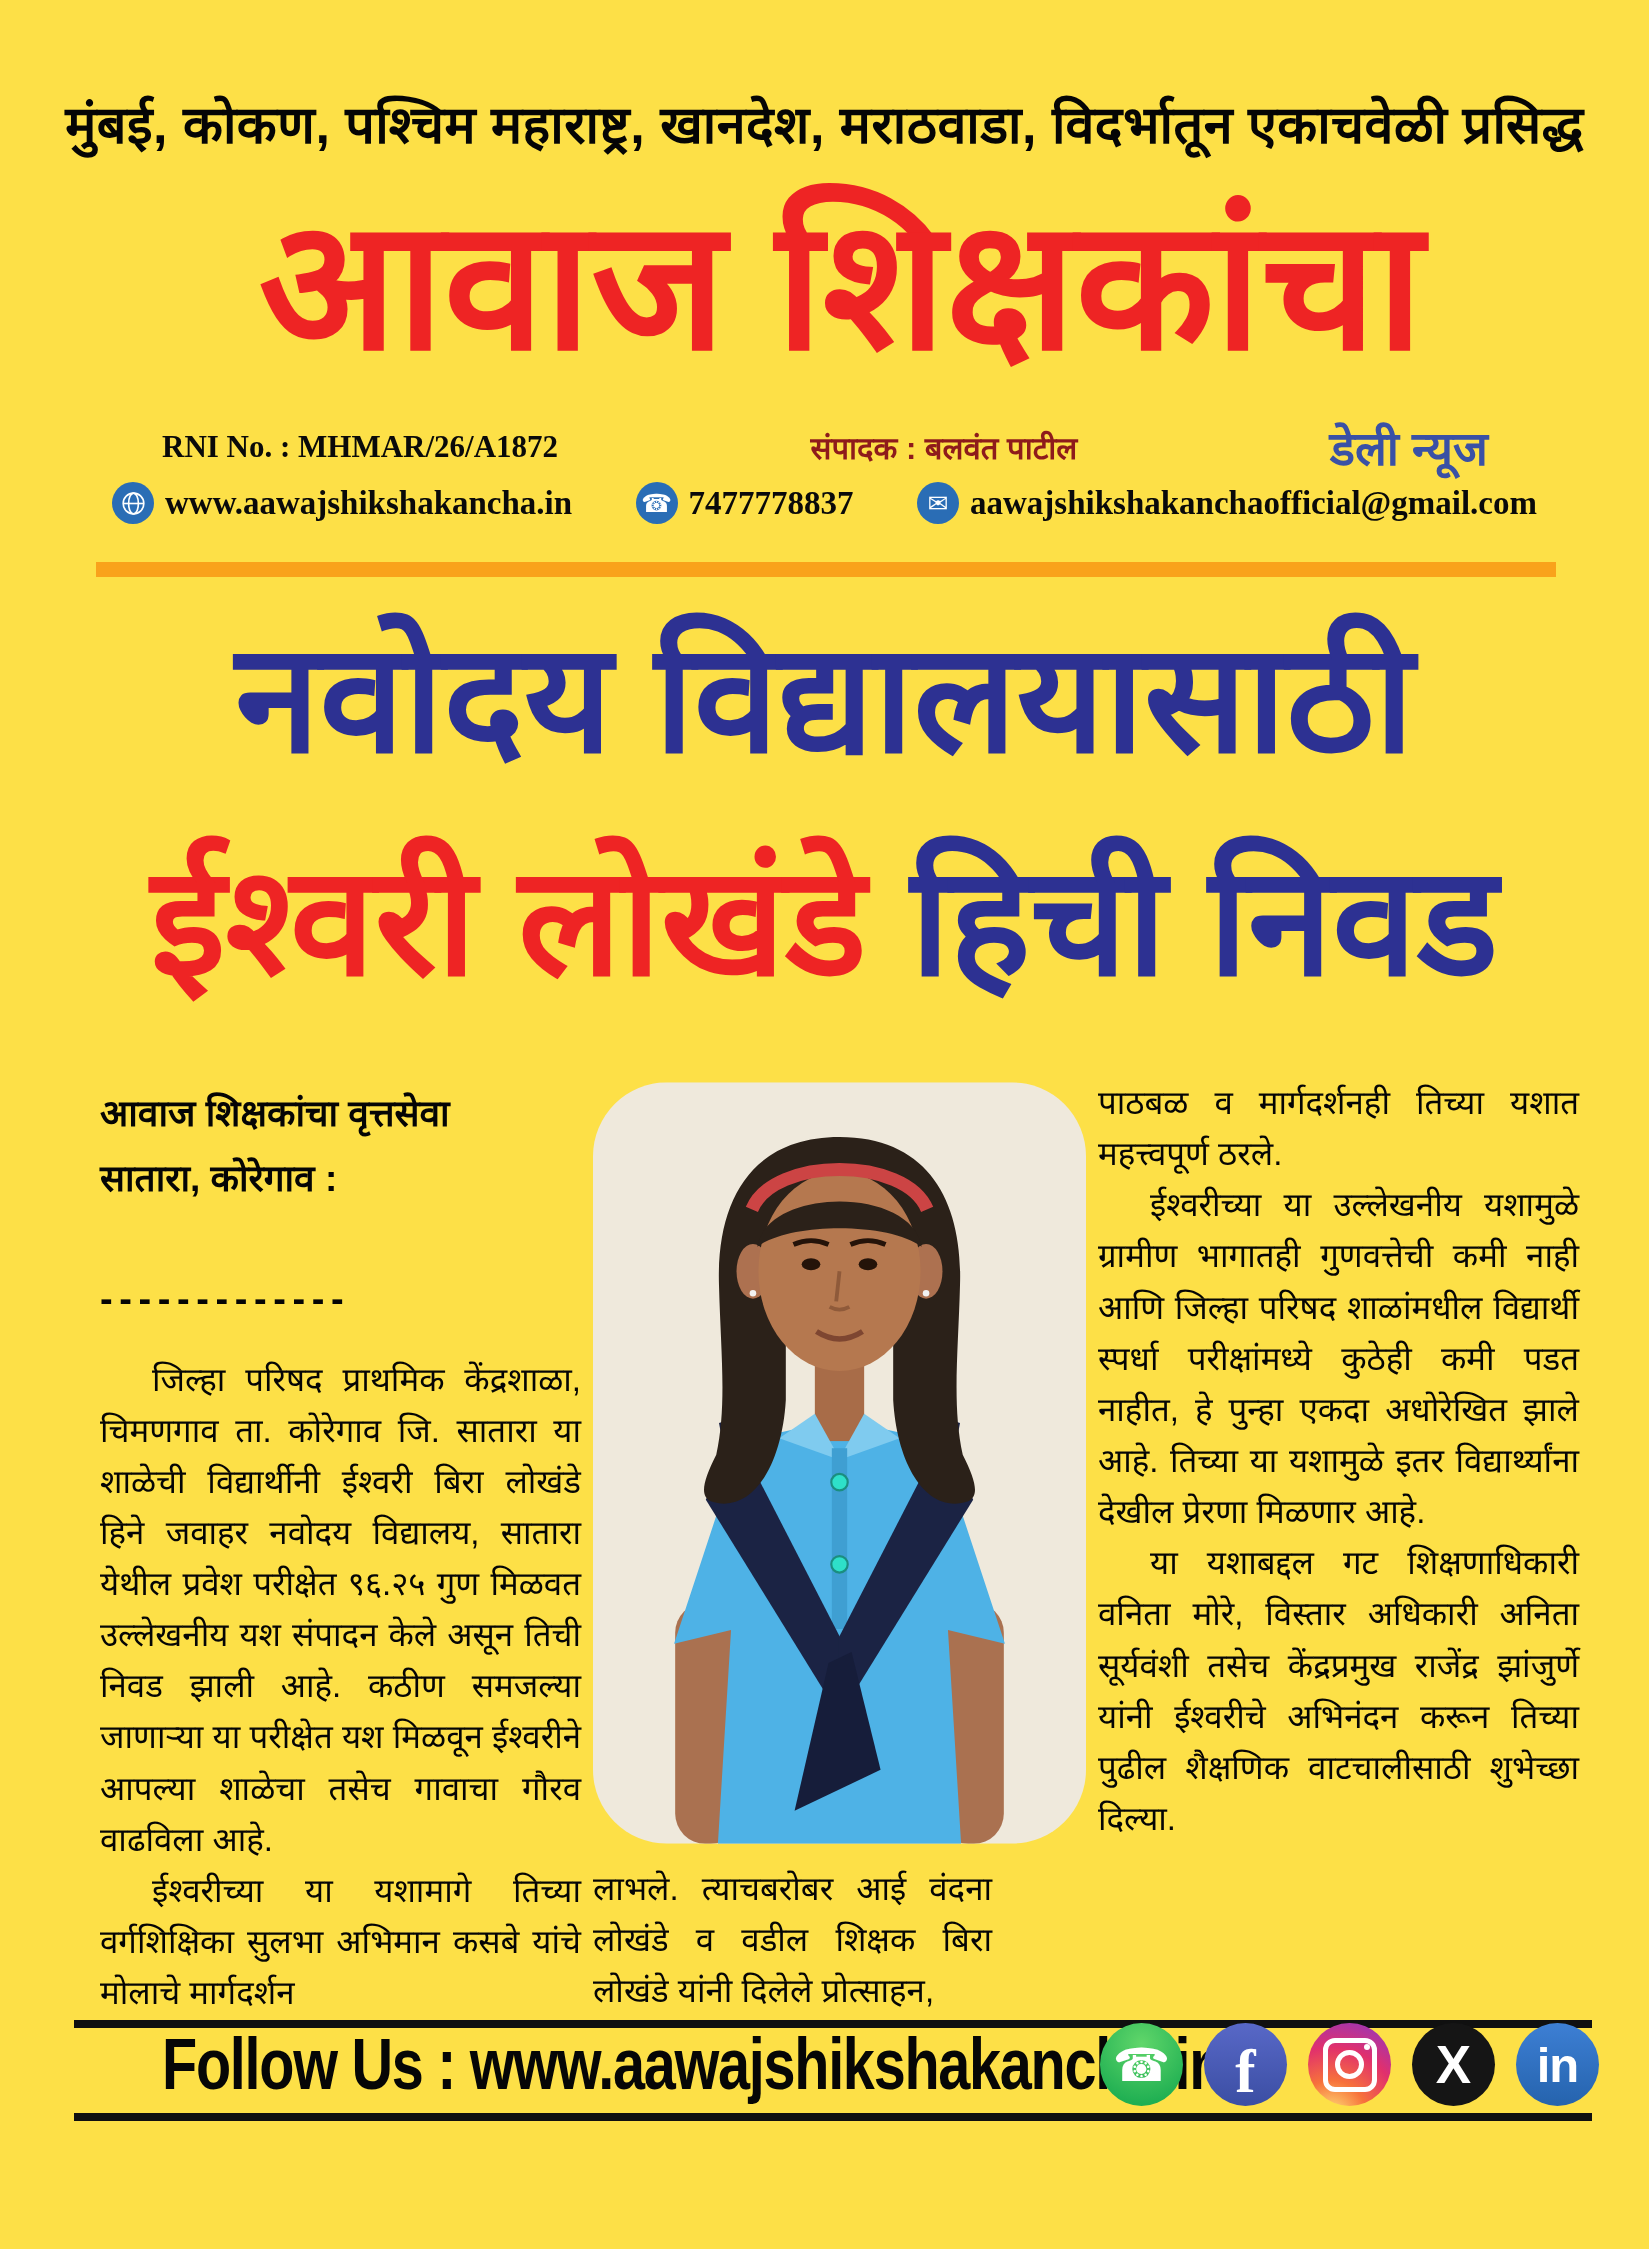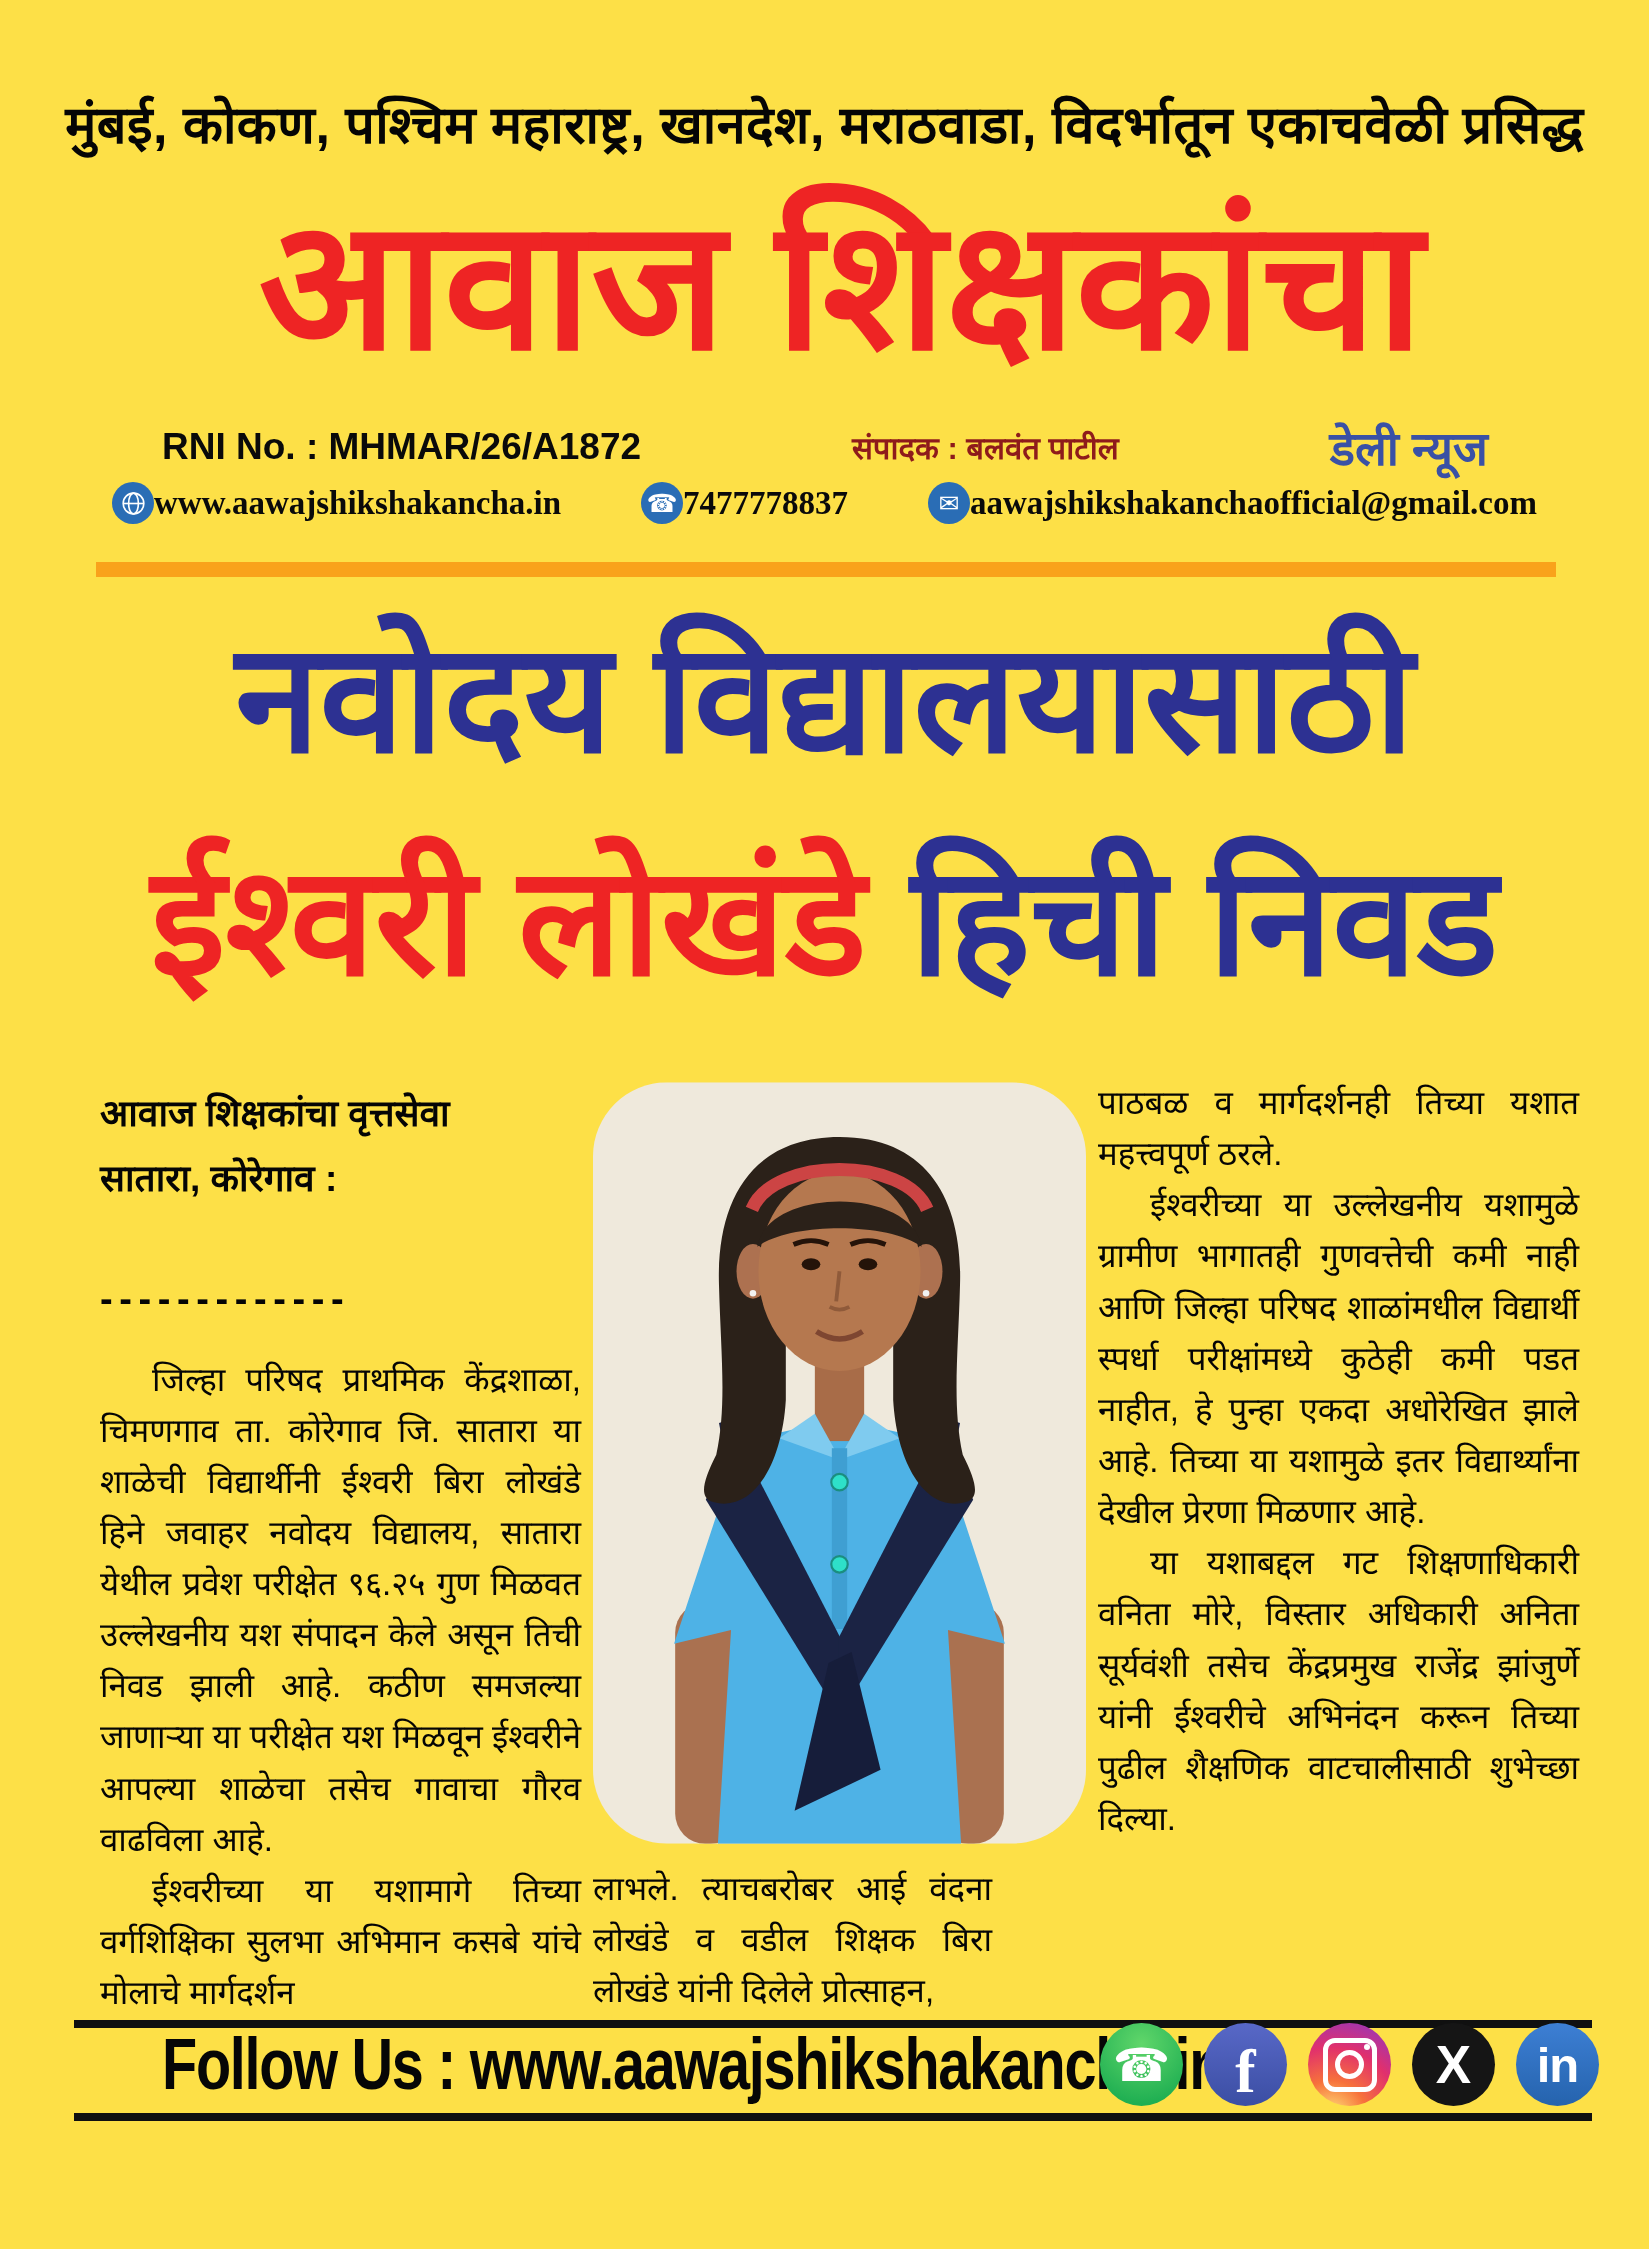--- a/index.html
+++ b/index.html
@@ -14,30 +14,30 @@
     font-size:52px; font-weight:700; color:#050505; letter-spacing:0.5px;
   }
   .masthead {
     position:absolute; top:159px; left:0; right:0; margin:0; text-align:center;
     font-size:181px; line-height:1.4; font-weight:800; color:#EE2424;padding-left:33px;
   }
   .subline {
     position:absolute; top:415px; left:162px; width:1326px;
     display:flex; justify-content:space-between; align-items:center;
   }
-  .rni { font-family:Liberation Sans, sans-serif; font-weight:700; font-size:37px; color:#0a0a0a;text-align:right; }
+  .rni { font-family:Liberation Serif, serif; font-weight:700; font-size:31px; color:#0a0a0a;text-align:right; }
   .editor { font-size:31px; font-weight:700; color:#8E1B1B; }
   .edition { font-size:47px; font-weight:700; color:#3A51A5; }
 
   .contacts {
     position:absolute; top:482px; left:112px; width:1425px;
     display:flex; justify-content:space-between; align-items:center;
     font-family:"Liberation Serif", serif; font-weight:600; font-size:33px; color:#0a0a0a;
   }
-  .contact { display:flex; align-items:center; }
+  .contact { display:flex; align-items:center; gap:11px; }
   .cicon {
     width:42px; height:42px; border-radius:50%; background:#2A6DB5; flex:0 0 auto;
     display:flex; align-items:center; justify-content:center; color:#fff;
     font-family:"DejaVu Sans", sans-serif; font-size:25px;
   }
   .orange-rule {
     position:absolute; top:562px; left:96px; width:1460px; height:15px;
     background:#F9A21B;
   }
 

